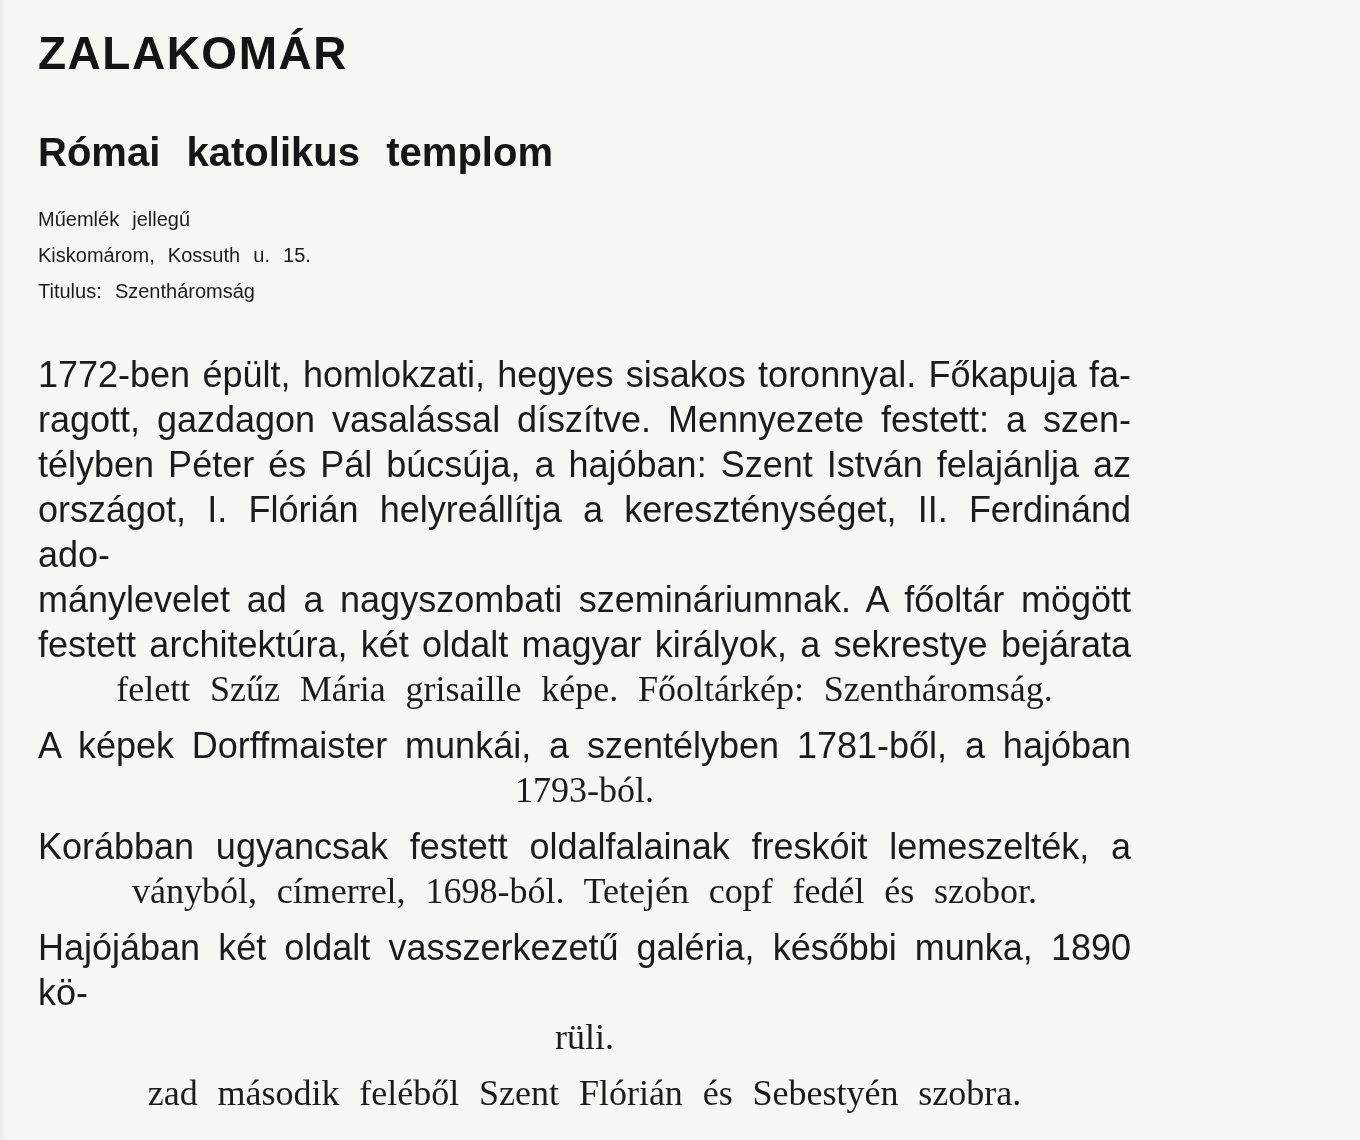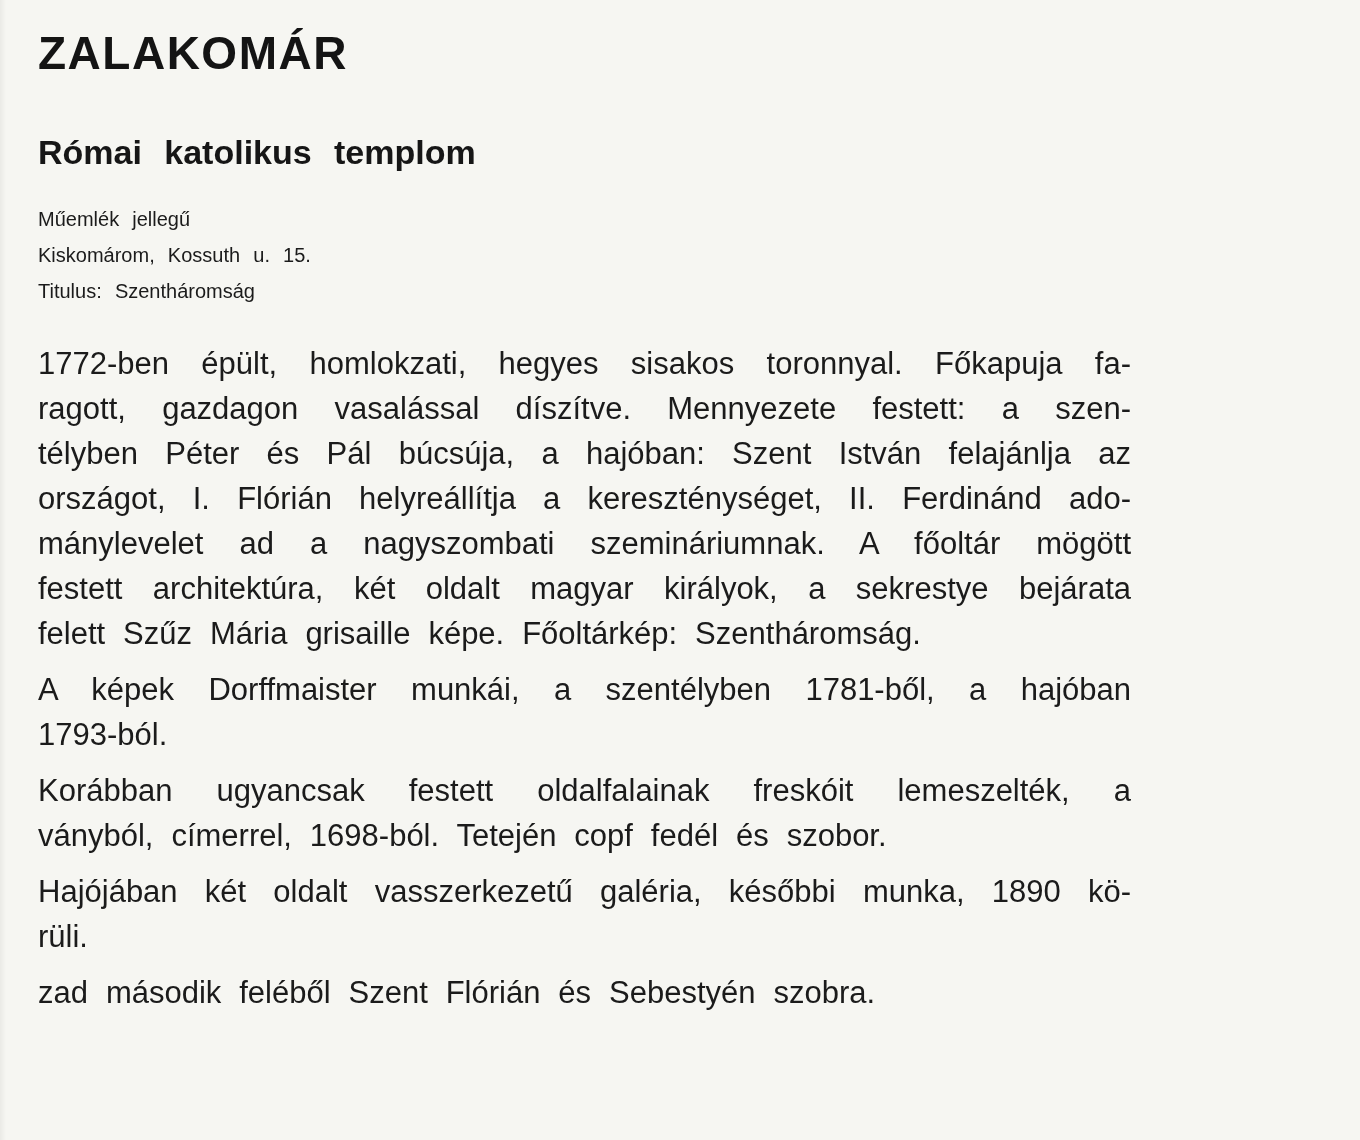--- a/index.html
+++ b/index.html
@@ -27,48 +27,49 @@
   .title {
     margin: 0;
     font-size: 46px;
     line-height: 50px;
     font-weight: bold;
     letter-spacing: 1.5px;
     color: #141414;
   }
   .heading {
     margin: 55px 0 16px 0;
-    font-size: 34px;
+    font-size: 40px;
     line-height: 38px;
     font-weight: bold;
     word-spacing: 0.38em;
     color: #161616;
   }
   .details {
     margin-top: 30px;
     font-size: 20px;
     line-height: 36px;
     word-spacing: 0.38em;
   }
   .body-text {
-    margin-top: 32px;
-    font-size: 31px;
+    margin-top: 43px;
+    font-size: 36px;
     line-height: 45px;
   }
   .para {
     margin: 0 0 11px 0;
   }
   .para:last-child { margin-bottom: 0; }
   .line.just {
     text-align: justify;
     text-align-last: justify;
   }
   .line.last {
-    text-align: left;
+    text-align: center;
     word-spacing: 0.30em;
+    font-family: Liberation Serif, serif;
   }
 </style>
 </head>
 <body>
 
 <div class="page">
   <h1 class="title">ZALAKOMÁR</h1>
 
   <h2 class="heading">Római katolikus templom</h2>
 

